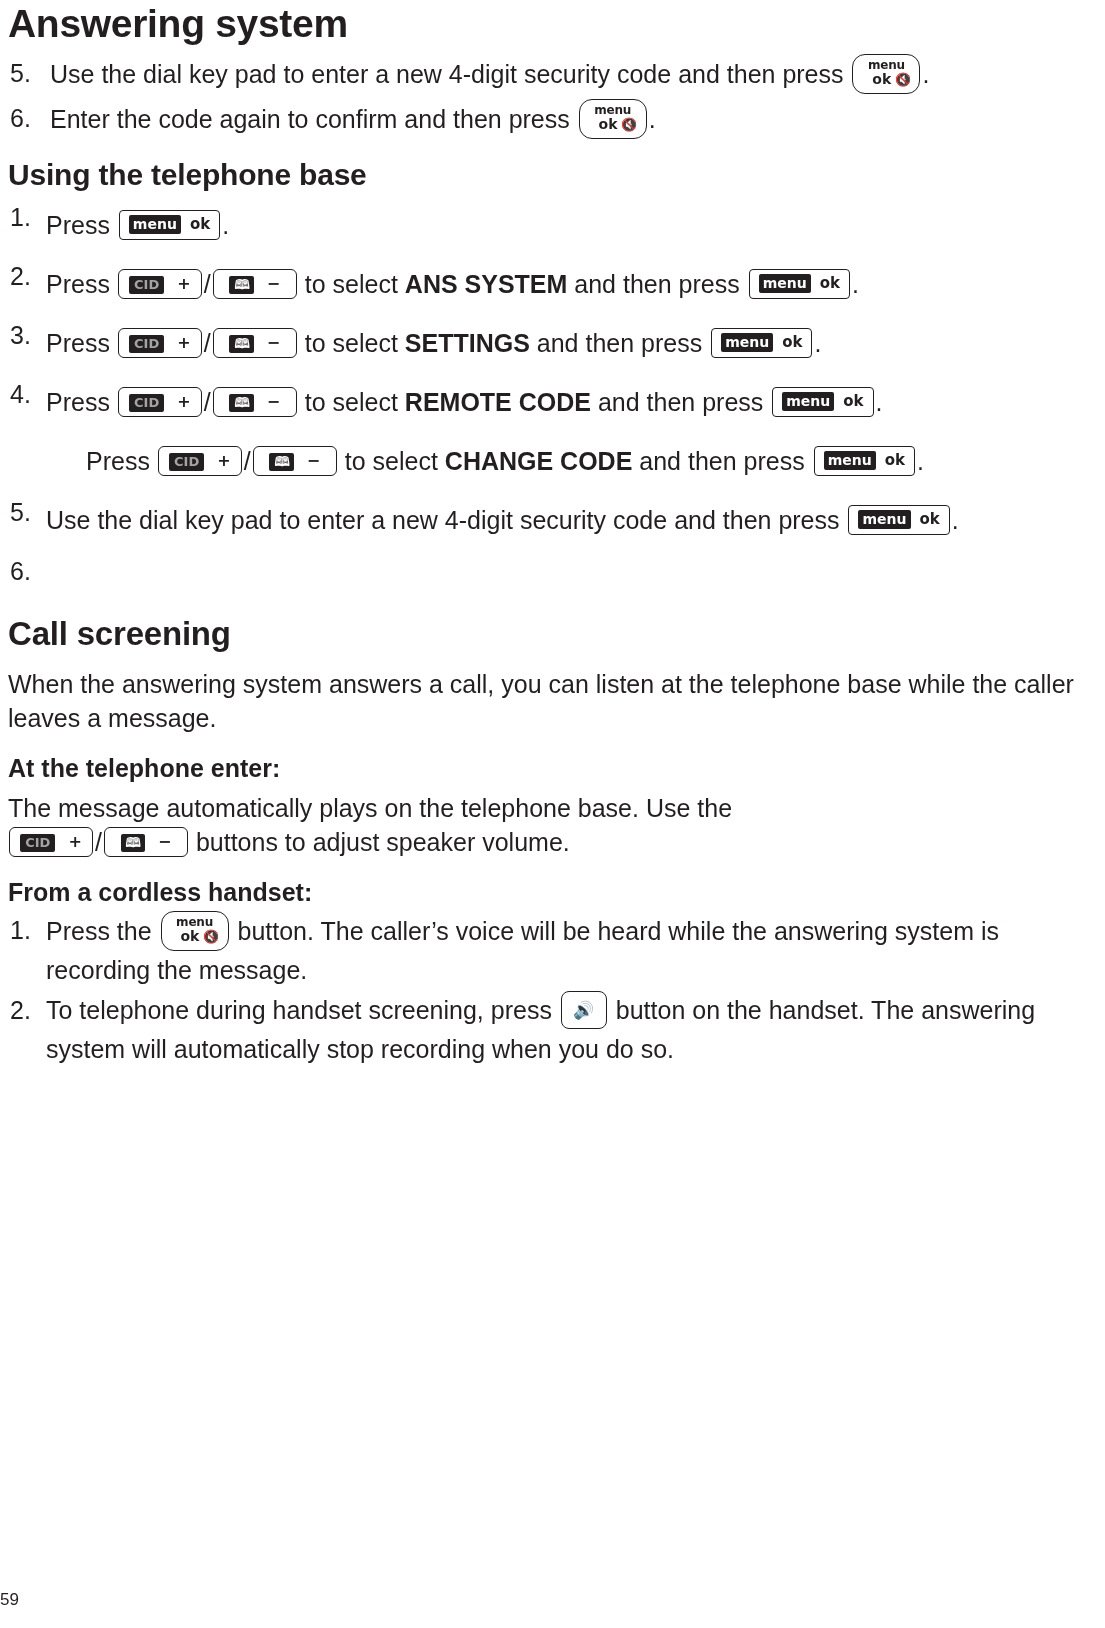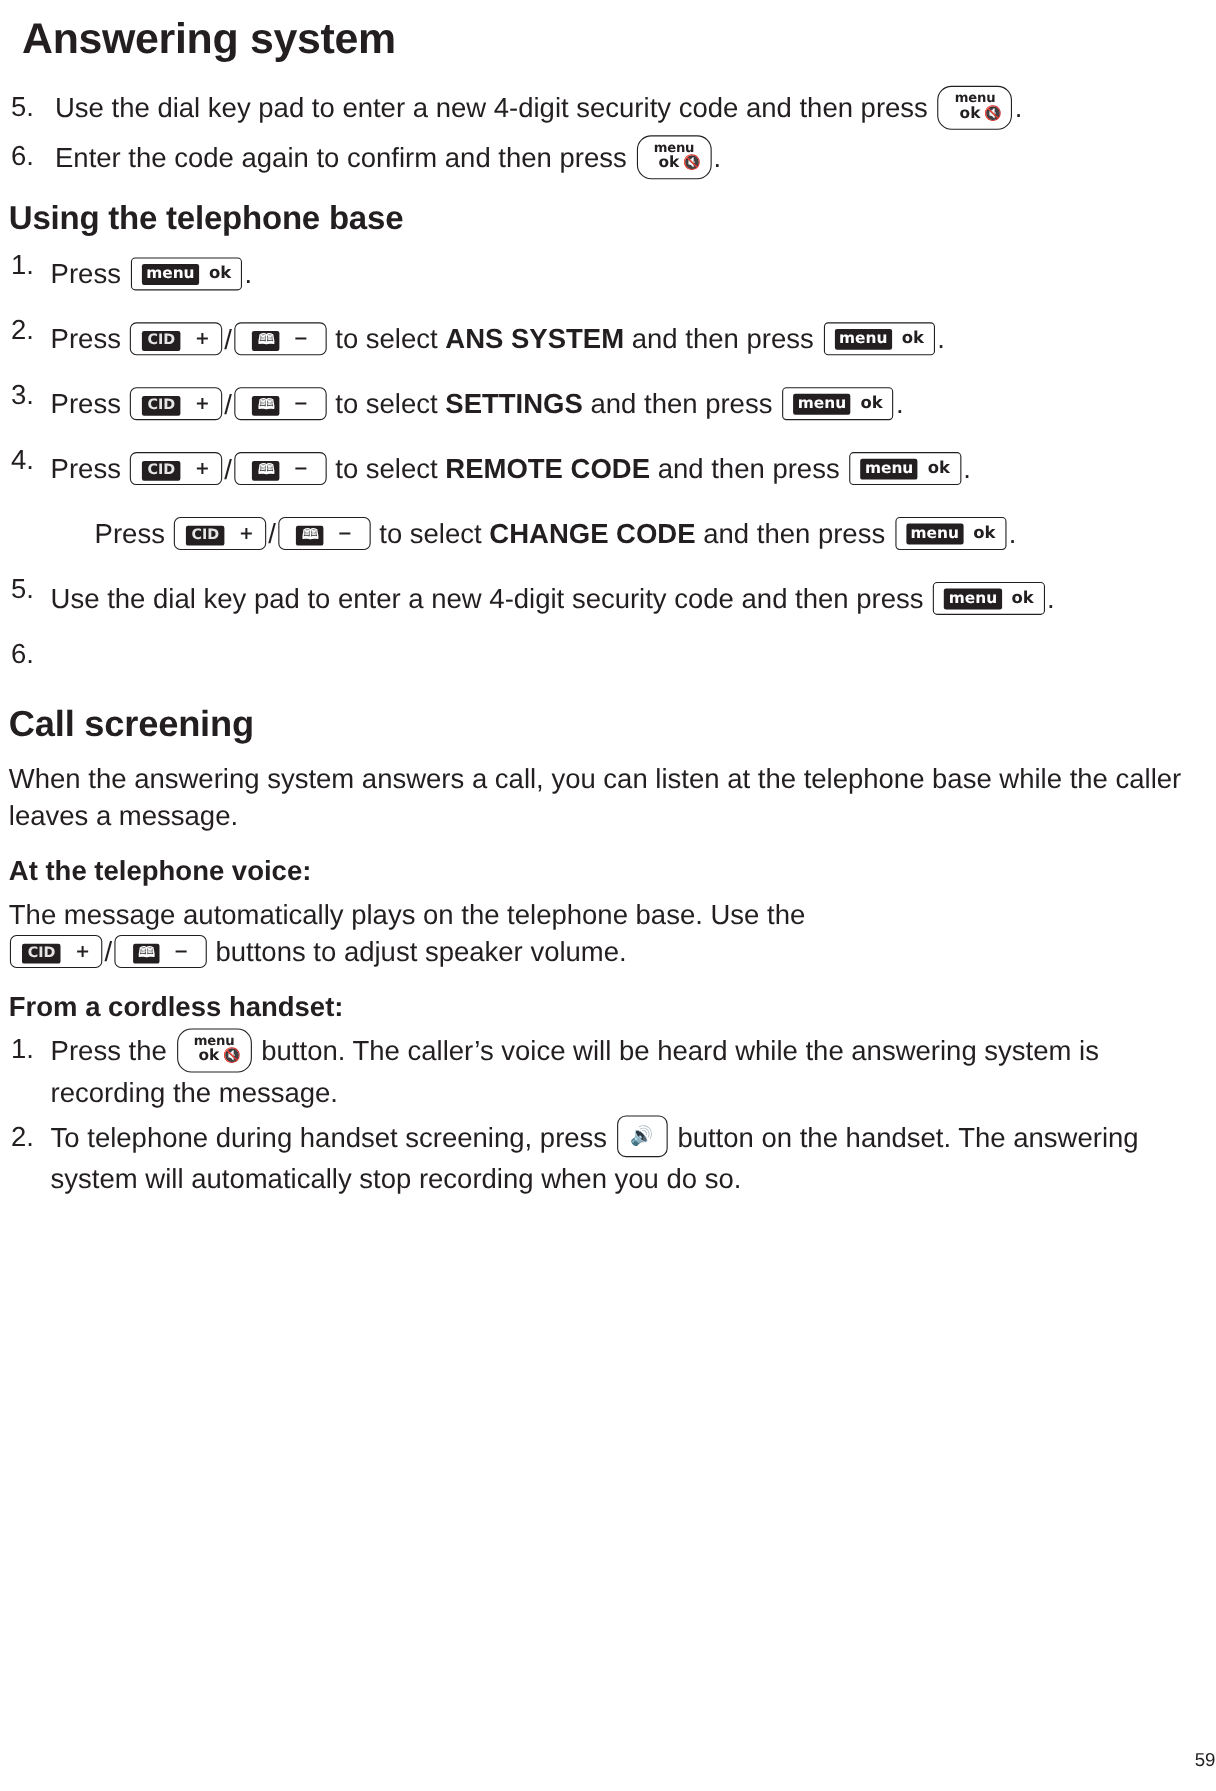--- a/index.html
+++ b/index.html
@@ -18,21 +18,21 @@
   .page {
     padding: 0 8px 0 8px;
     box-sizing: border-box;
     width: 1105px;
     position: relative;
   }
 
   h1.title {
     font-size: 39px;
     font-weight: bold;
-    margin: 12px;
+    margin: 0;
     padding: 2px 0 8px 0;
     letter-spacing: -0.3px;
   }
   h2.subhead {
     font-size: 30px;
     font-weight: bold;
     margin: 0;
     padding: 14px 0 6px 0;
     letter-spacing: -0.2px;
   }
@@ -171,21 +171,21 @@
     padding: 0 8px;
     font-size: 14px;
     font-weight: bold;
     margin: 0 1px;
     position: relative;
     top: -2px;
     min-width: 84px;
   }
   .key-cid .lbl-cid {
     background: #231f20;
-    color: #e5e5e5;
+    color: #a3a3a3;
     padding: 1px 5px 2px 5px;
     border-radius: 2px;
     font-size: 13px;
   }
   .key-cid .plus {
     margin-left: 13px;
     font-size: 16px;
     font-weight: bold;
   }
 
@@ -231,21 +231,21 @@
   .slash {
     font-size: 25px;
     padding: 0 1px;
   }
 
   .footer {
     position: absolute;
     bottom: 18px;
     left: 0;
     width: 1105px;
-    text-align: right;
+    text-align: left;
     font-size: 17px;
     color: #231f20;
   }
 </style>
 </head>
 <body>
 
 <div class="page">
 
   <h1 class="title">Answering system</h1>
@@ -293,21 +293,21 @@
   </div>
 
   <div class="step">
     <span class="num narrow">6.</span>
   </div>
 
   <h2 class="section">Call screening</h2>
 
   <p class="para">When the answering system answers a call, you can listen at the telephone base while the caller leaves a message.</p>
 
-  <p class="bold-para">At the telephone voice:</p>
+  <p class="bold-para">At the telephone enter:</p>
 
   <p class="para"><span>The message automatically plays on the telephone base. Use the</span><br><span class="key key-cid"><span class="lbl-cid">CID</span><span class="plus">+</span></span><span class="slash">/</span><span class="key key-pb"><span class="book">🕮</span><span class="minus">−</span></span>&nbsp;<span>buttons to adjust speaker volume.</span></p>
 
   <p class="bold-para">From a cordless handset:</p>
 
   <div class="step">
     <span class="num narrow">1.</span>
     <span class="body"><span>Press the</span>&nbsp;<span class="key key-handset"><span class="l1">menu</span><span class="l2"><span>ok</span><span class="mic">🔇</span></span></span>&nbsp;<span>button. The caller’s voice will be heard while the answering system is recording the message.</span></span>
   </div>
 

